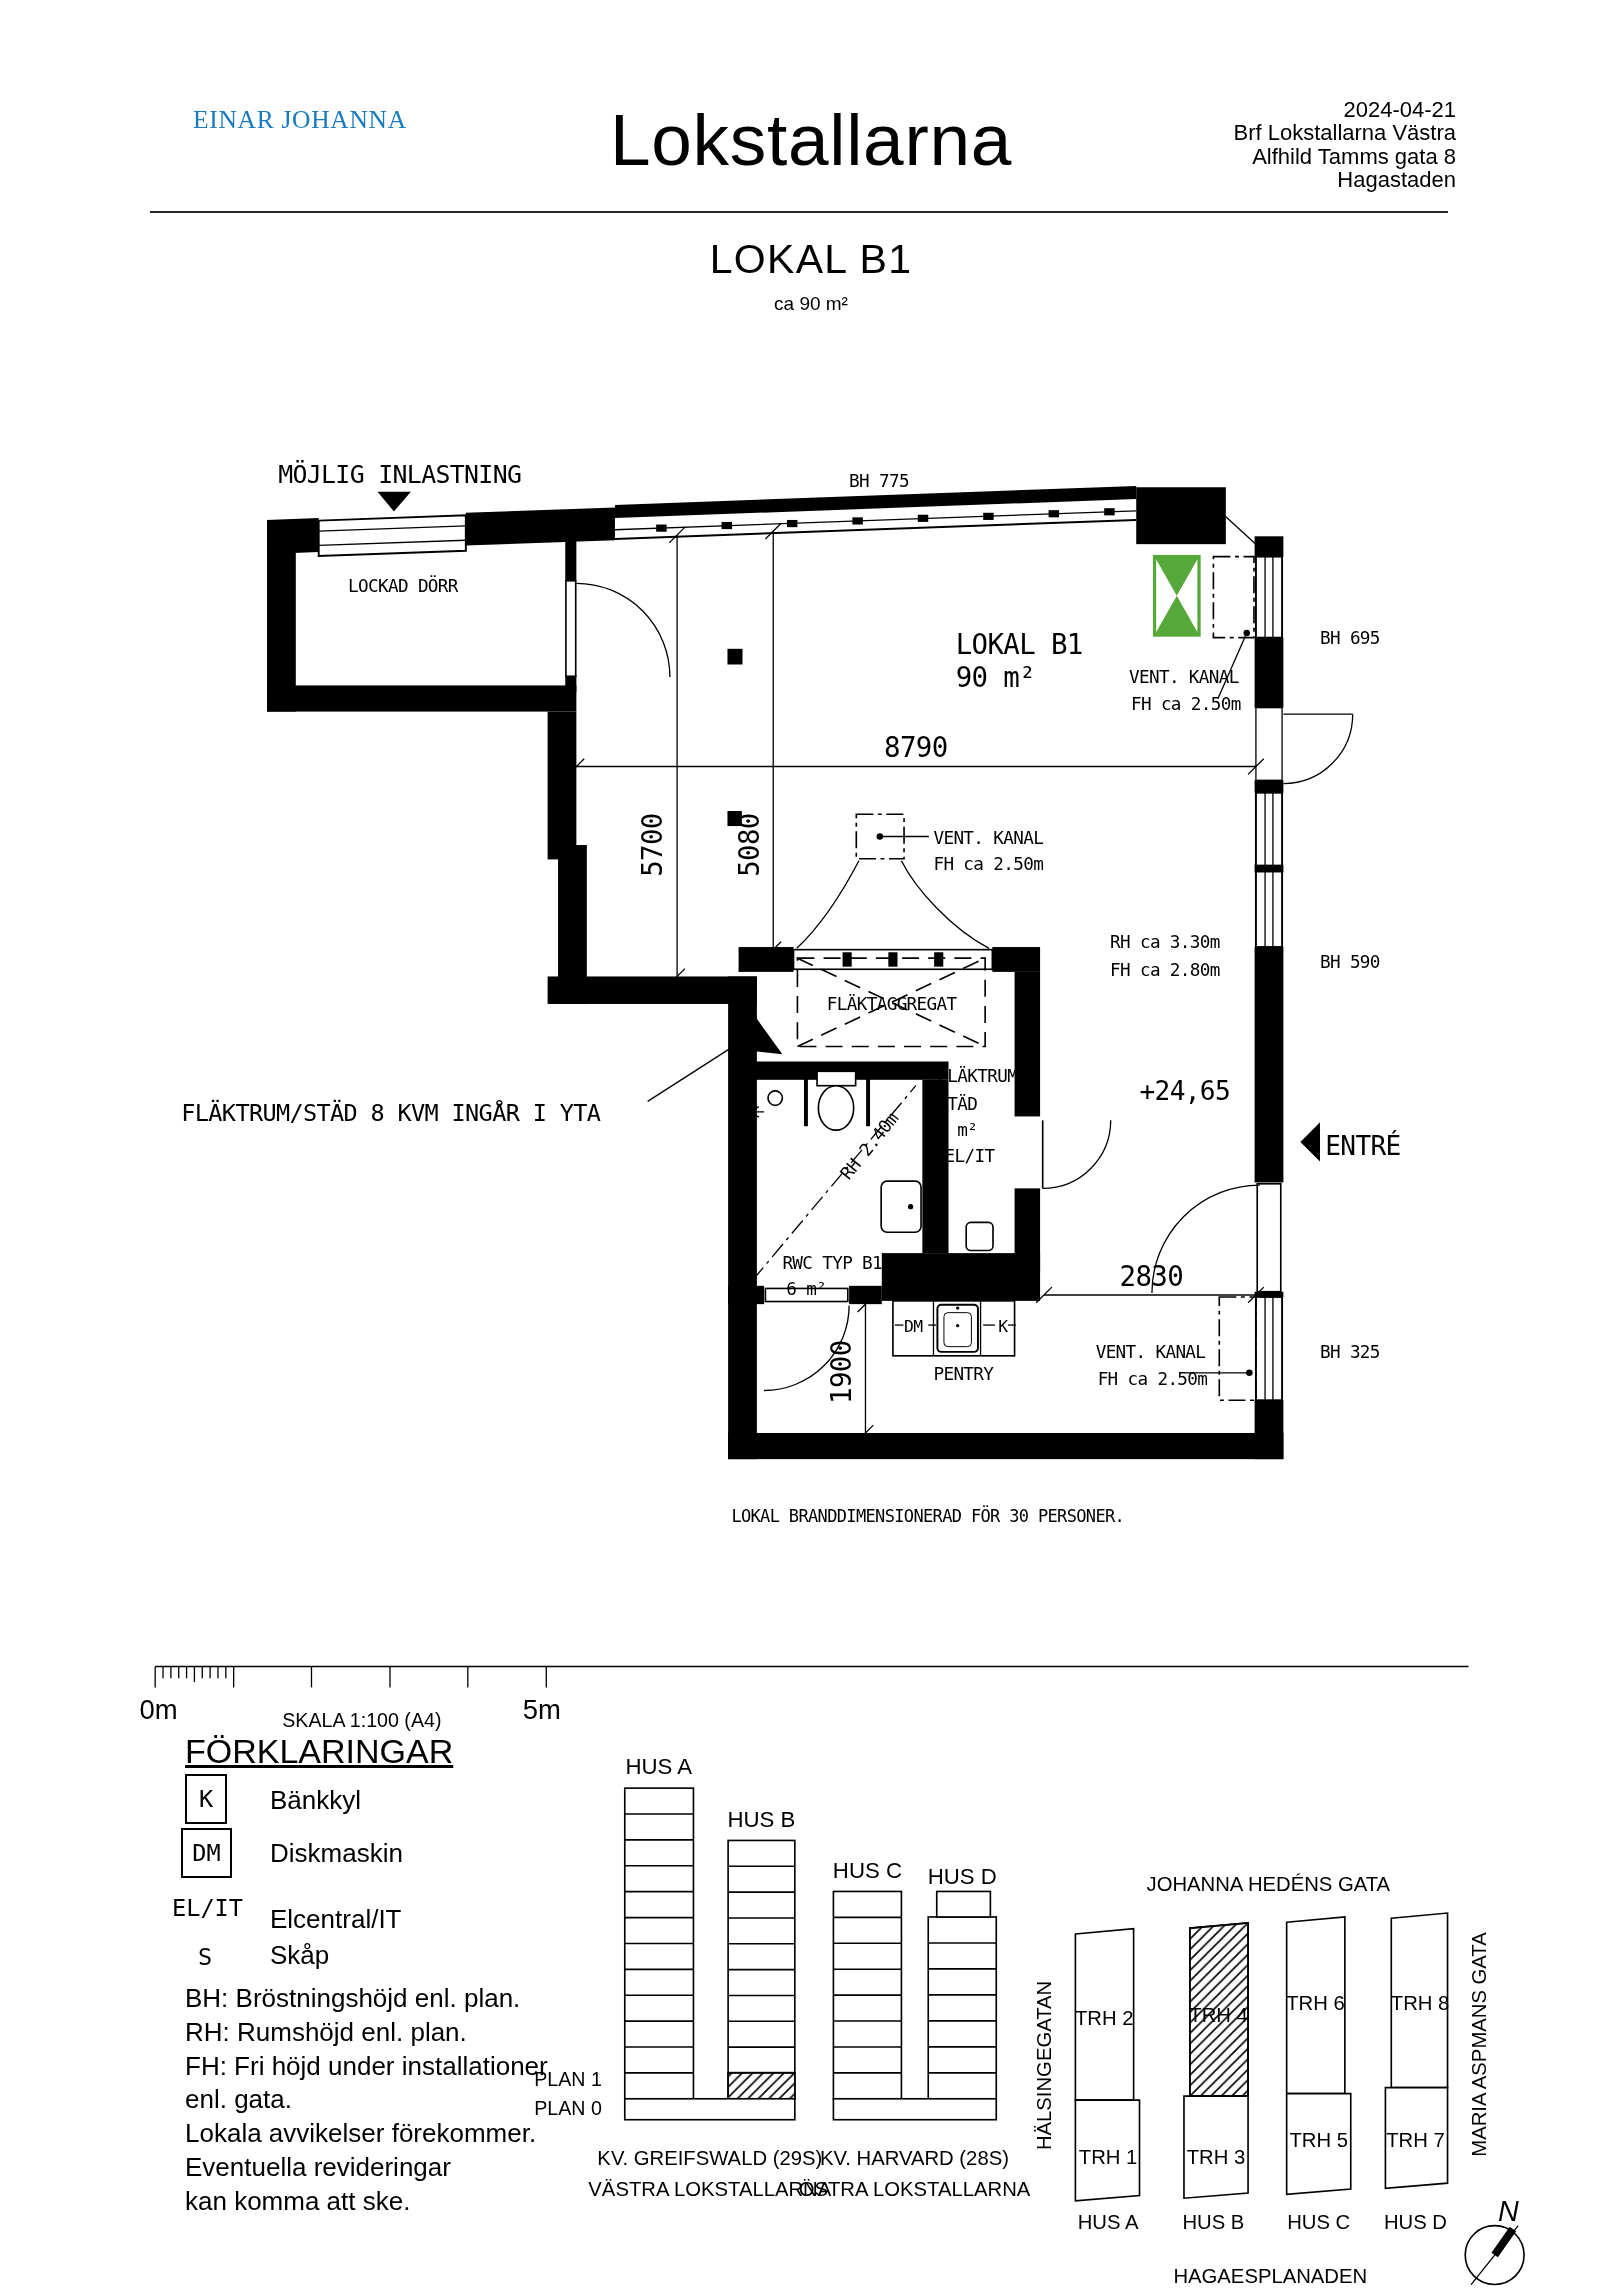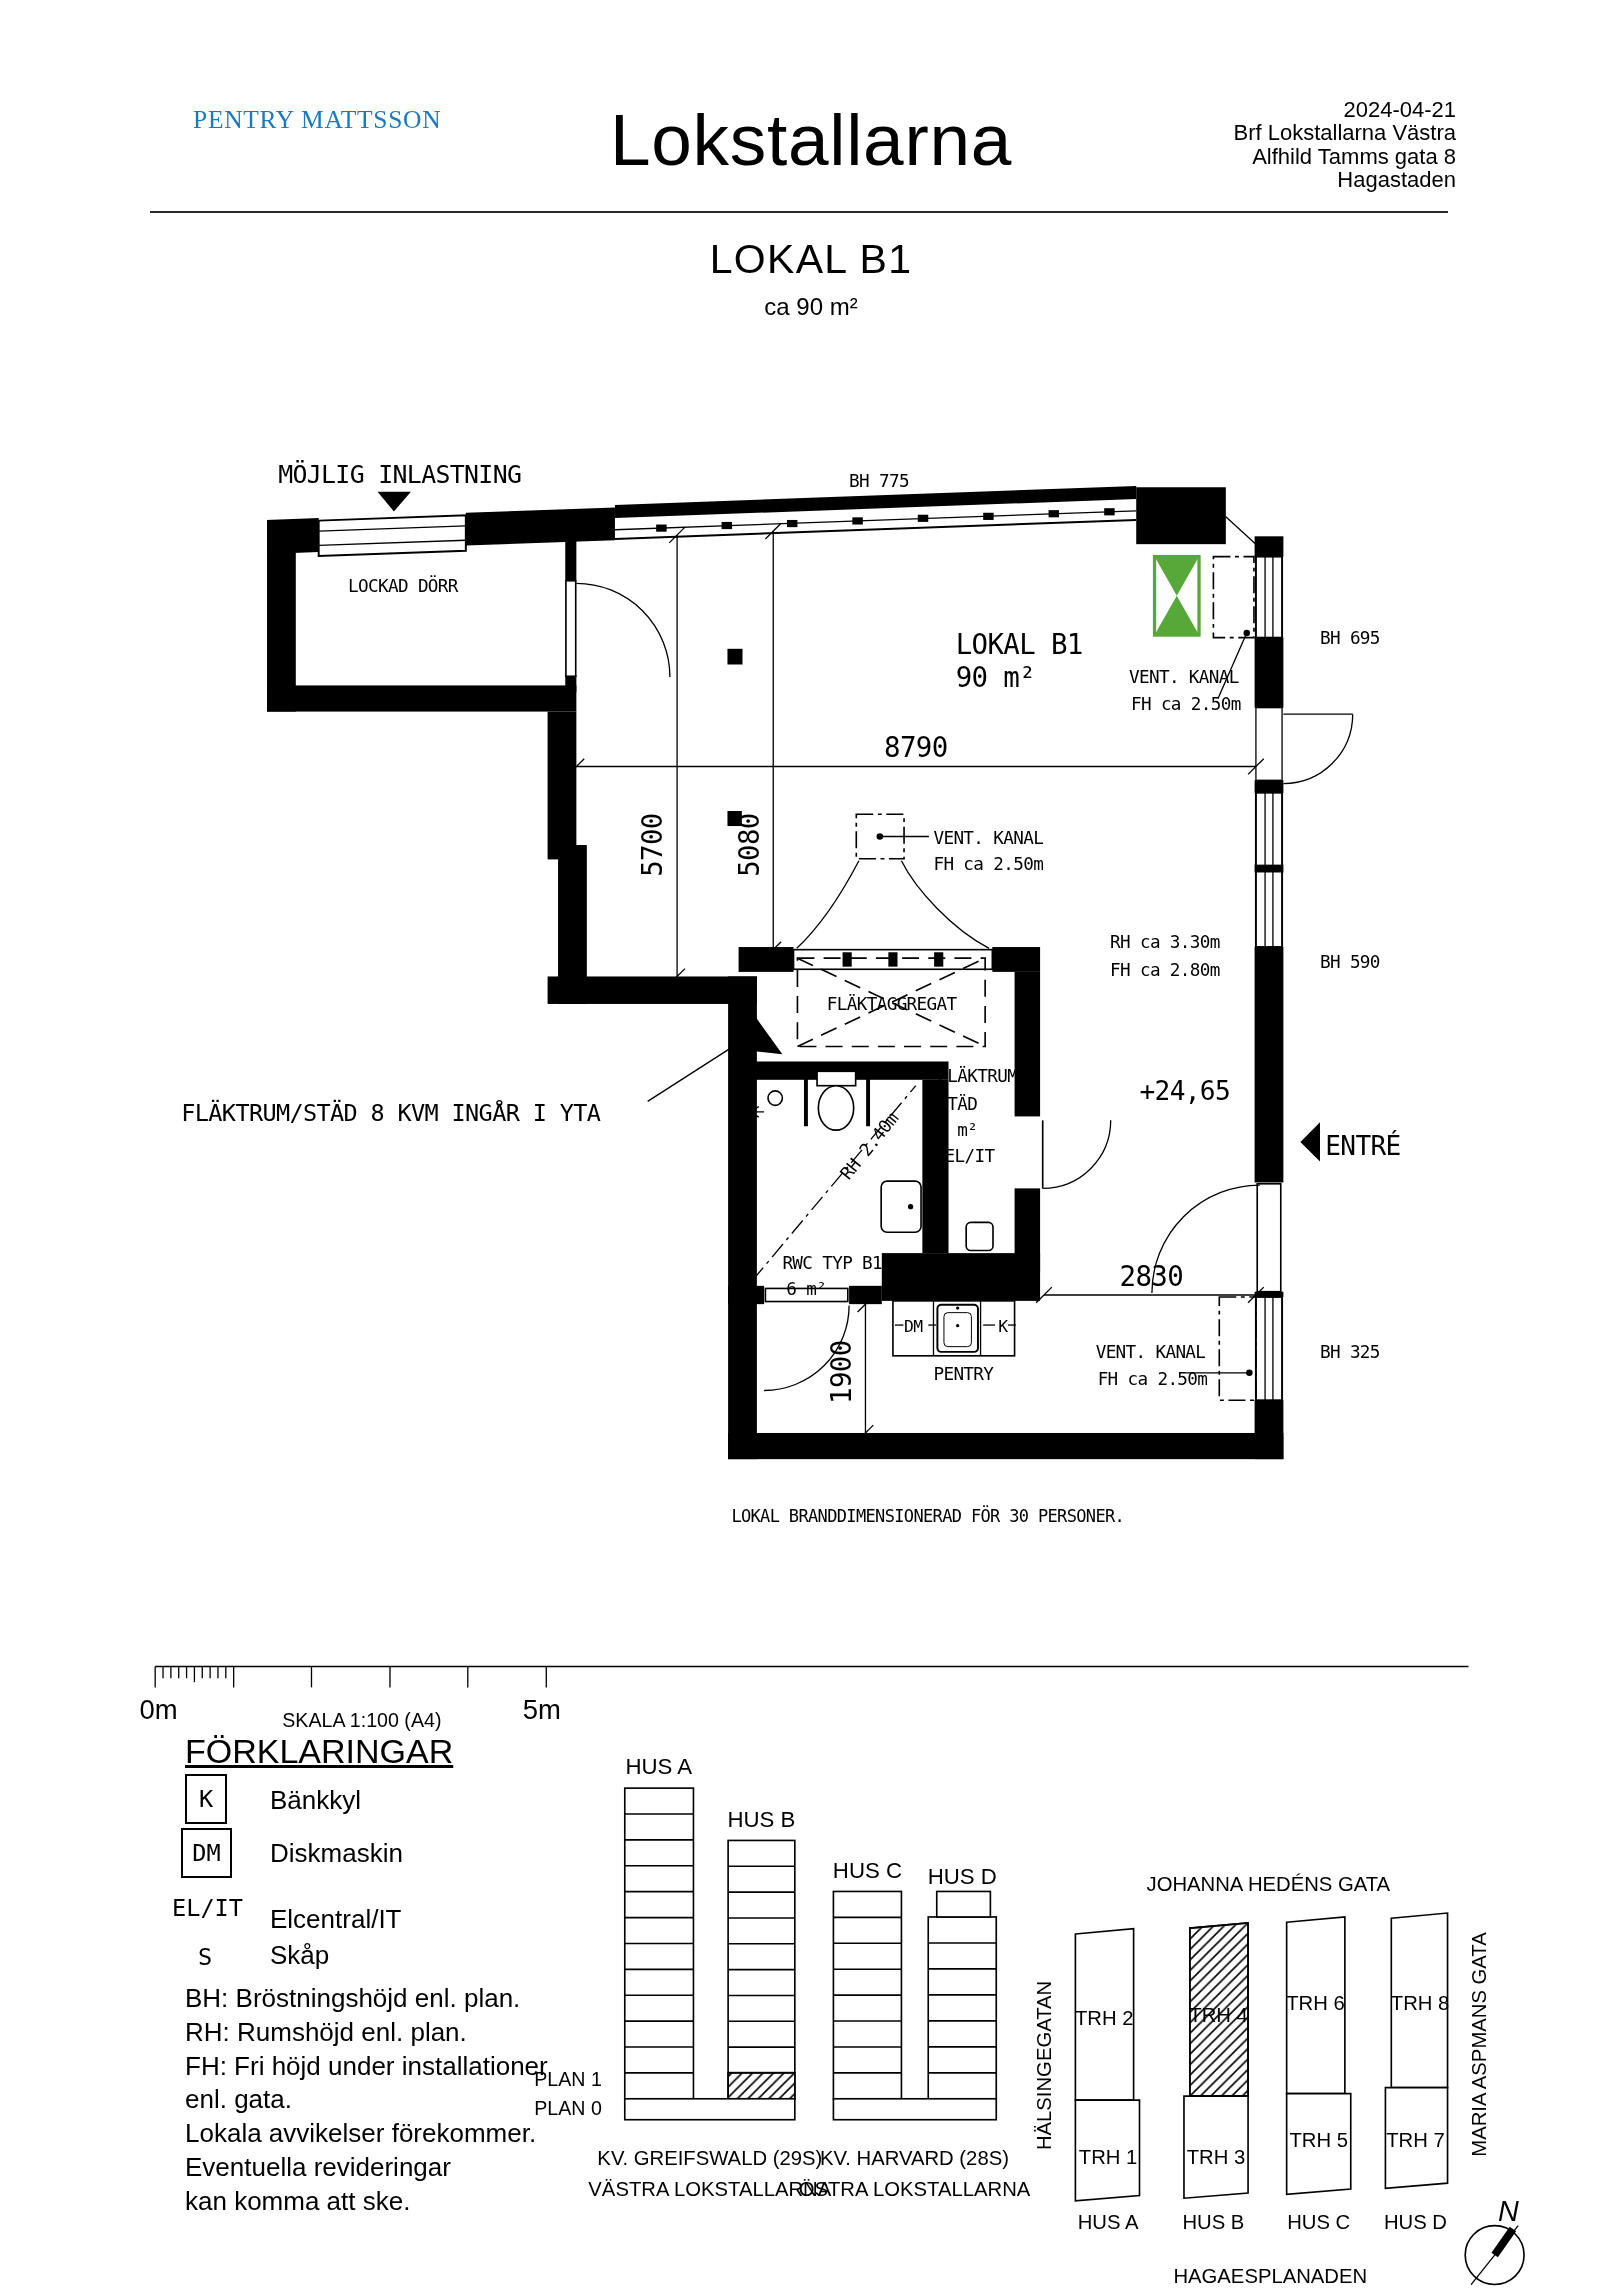--- a/index.html
+++ b/index.html
@@ -5,37 +5,37 @@
   html,body{margin:0;padding:0;background:#ffffff;}
   body{width:1623px;height:2295px;position:relative;font-family:"Liberation Sans",sans-serif;color:#000;}
   .abs{position:absolute;}
   
   .logo-em{font-family:"Liberation Sans",sans-serif;font-weight:bold;font-size:98px;color:#1a7abf;letter-spacing:2.6px;line-height:1;}
   .logo-name{font-family:"Liberation Serif",serif;font-size:25.5px;color:#1a7abf;letter-spacing:0.7px;white-space:nowrap;}
   .doc-title{font-size:73px;letter-spacing:0.7px;white-space:nowrap;}
   .head-right{font-size:22px;text-align:right;line-height:1.06;white-space:nowrap;}
   .head-rule{height:2px;background:#2a2a2a;}
   .subtitle{font-size:41px;letter-spacing:1.3px;text-align:center;white-space:nowrap;}
-  .subarea{font-size:24px;white-space:nowrap;}
+  .subarea{font-size:19px;white-space:nowrap;}
   
   .leg-title{font-size:34px;white-space:nowrap;text-decoration:underline;}
   .leg-box{border:2px solid #000;display:flex;align-items:center;justify-content:center;font-family:"DejaVu Sans Mono",monospace;font-size:23.6px;}
   .leg-sym{font-family:"DejaVu Sans Mono",monospace;font-size:23.6px;white-space:nowrap;}
   .leg-label{font-size:26px;white-space:nowrap;text-align:right;}
   .notes{font-size:26px;line-height:1.30;white-space:nowrap;}
   
   .cad{font-family:"DejaVu Sans Mono",monospace;letter-spacing:-1px;fill:#000;}
   .sans{font-family:"Liberation Sans",sans-serif;fill:#000;}
   svg{position:absolute;left:0;top:0;}
 </style>
 </head>
 <body>
 
 <div class="abs" style="left:193px;top:105px;">
-  <div class="logo-name">PENTRY MATTSSON</div>
+  <div class="logo-name">EINAR JOHANNA</div>
 </div>
 
 <div class="abs doc-title" style="left:811px;top:98px;transform:translateX(-50%);">Lokstallarna</div>
 
 <div class="abs head-right" style="right:167px;top:98px;">
   <div>2024-04-21</div>
   <div>Brf Lokstallarna Västra</div>
   <div>Alfhild Tamms gata 8</div>
   <div>Hagastaden</div>
 </div>

